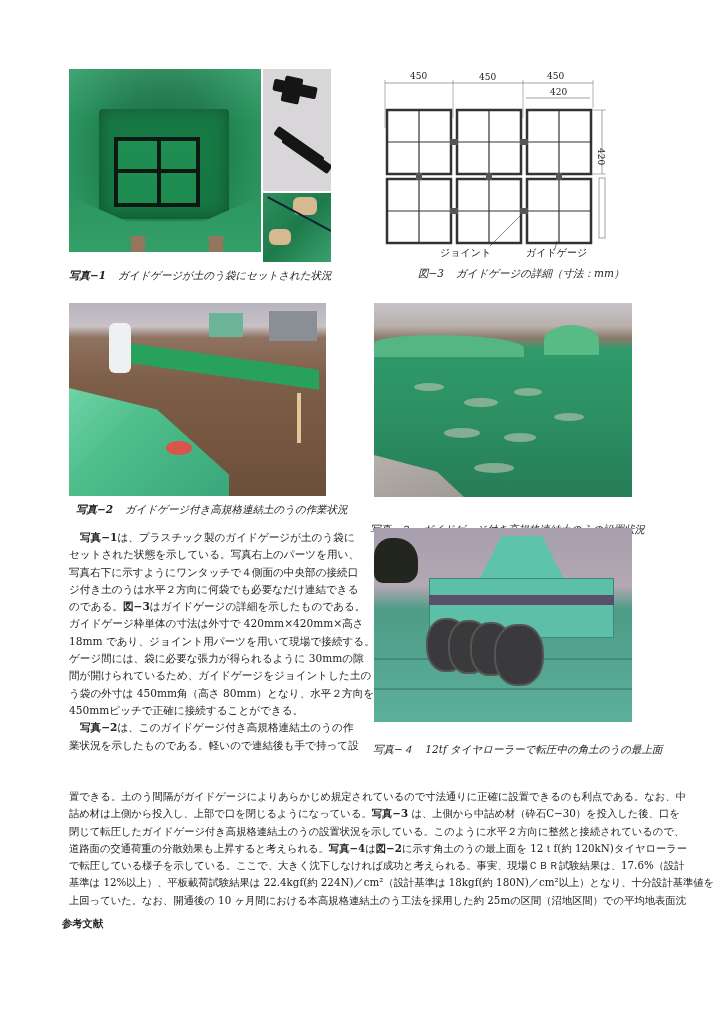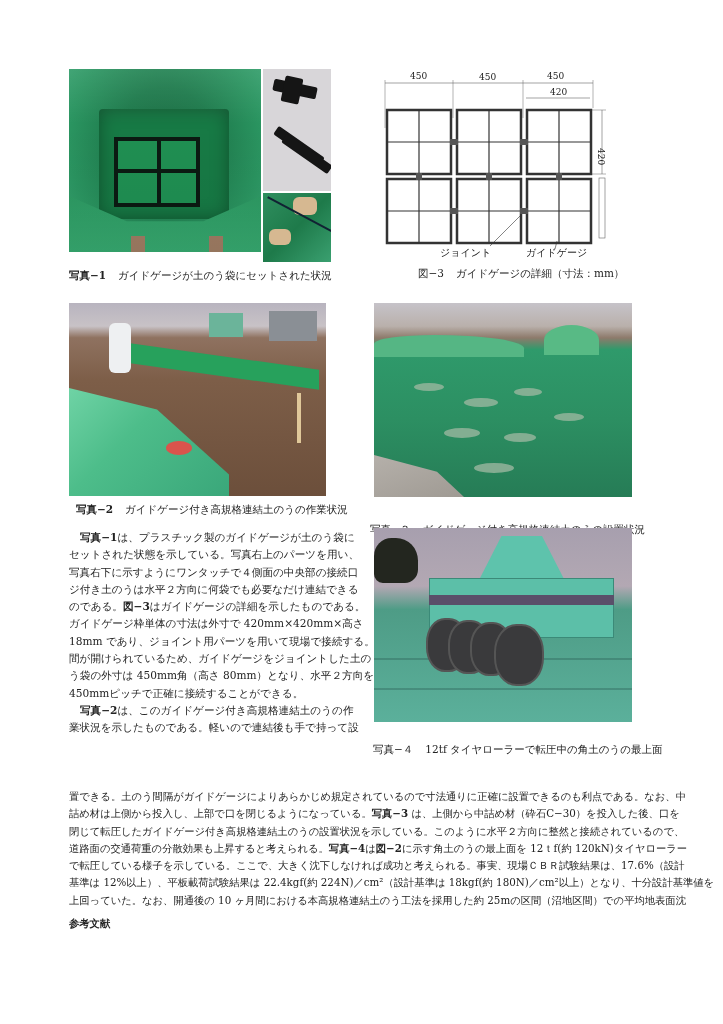--- a/index.html
+++ b/index.html
@@ -1,20 +1,20 @@
 <!DOCTYPE html>
 <html><head>
   <meta charset="utf-8">
   <style>
     * { box-sizing: border-box; margin: 0; padding: 0; }
     html, body { width: 723px; height: 1024px; background: #ffffff; overflow: hidden; }
     body { position: relative; font-family: "DejaVu Serif", "Liberation Serif", serif; color: #1a1a1a; }
     .abs { position: absolute; }
     .photo { position: absolute; overflow: hidden; }
-    .caption { position: absolute; font-size: 10.5px; line-height: 14px; white-space: nowrap; color: #222; }
+    .caption { position: absolute; font-size: 10.5px; line-height: 14px; white-space: nowrap; color: #222; font-style: italic; }
     .caption b { font-weight: bold; }
     .body-text { position: absolute; font-size: 10.6px; line-height: 17.3px; color: #222; }
     .body-text .line { display: block; white-space: nowrap; }
     .body-text b { font-weight: bold; }
 
     
     #photo1-main {
       left: 69px; top: 69px; width: 192px; height: 183px;
       background:
         radial-gradient(ellipse at 50% 40%, #1c6b43 0%, #1e7a4c 35%, #2a9460 70%, #3aa775 100%);
@@ -222,32 +222,33 @@
 </div>
 
 <div class="body-text" style="left:69px;top:529px;width:290px">
   <span class="line" style="padding-left:11px"><b>写真−1</b><span>は、プラスチック製のガイドゲージが土のう袋に</span></span>
   <span class="line">セットされた状態を示している。写真右上のパーツを用い、</span>
   <span class="line">写真右下に示すようにワンタッチで４側面の中央部の接続口</span>
   <span class="line">ジ付き土のうは水平２方向に何袋でも必要なだけ連結できる</span>
   <span class="line"><span>のである。</span><b>図−3</b><span>はガイドゲージの詳細を示したものである。</span></span>
   <span class="line">ガイドゲージ枠単体の寸法は外寸で 420mm×420mm×高さ</span>
   <span class="line">18mm であり、ジョイント用パーツを用いて現場で接続する。</span>
+  <span class="line">ゲージ間には、袋に必要な張力が得られるように 30mmの隙</span>
   <span class="line">間が開けられているため、ガイドゲージをジョイントした土の</span>
   <span class="line">う袋の外寸は 450mm角（高さ 80mm）となり、水平２方向を</span>
   <span class="line">450mmピッチで正確に接続することができる。</span>
   <span class="line" style="padding-left:11px"><b>写真−2</b><span>は、このガイドゲージ付き高規格連結土のうの作</span></span>
   <span class="line">業状況を示したものである。軽いので連結後も手で持って設</span>
 </div>
 
 <div class="body-text" style="left:69px;top:788px;width:600px;font-size:10.3px">
   <span class="line">置できる。土のう間隔がガイドゲージによりあらかじめ規定されているので寸法通りに正確に設置できるのも利点である。なお、中</span>
   <span class="line"><span>詰め材は上側から投入し、上部で口を閉じるようになっている。</span><b>写真−3</b><span> は、上側から中詰め材（砕石C−30）を投入した後、口を</span></span>
   <span class="line">閉じて転圧したガイドゲージ付き高規格連結土のうの設置状況を示している。このように水平２方向に整然と接続されているので、</span>
   <span class="line"><span>道路面の交通荷重の分散効果も上昇すると考えられる。</span><b>写真−4</b><span>は</span><b>図−2</b><span>に示す角土のうの最上面を 12ｔf(約 120kN)タイヤローラー</span></span>
   <span class="line">で転圧している様子を示している。ここで、大きく沈下しなければ成功と考えられる。事実、現場ＣＢＲ試験結果は、17.6%（設計</span>
   <span class="line">基準は 12%以上）、平板載荷試験結果は 22.4kgf(約 224N)／cm²（設計基準は 18kgf(約 180N)／cm²以上）となり、十分設計基準値を</span>
   <span class="line">上回っていた。なお、開通後の 10 ヶ月間における本高規格連結土のう工法を採用した約 25mの区間（沼地区間）での平均地表面沈</span>
 </div>
 
-<div class="body-text" style="left:69px;top:915px;font-size:10.3px">
+<div class="body-text" style="left:62px;top:915px;font-size:10.3px">
   <span class="line" style="font-weight:bold">参考文献</span>
 </div>
 
 </body></html>

